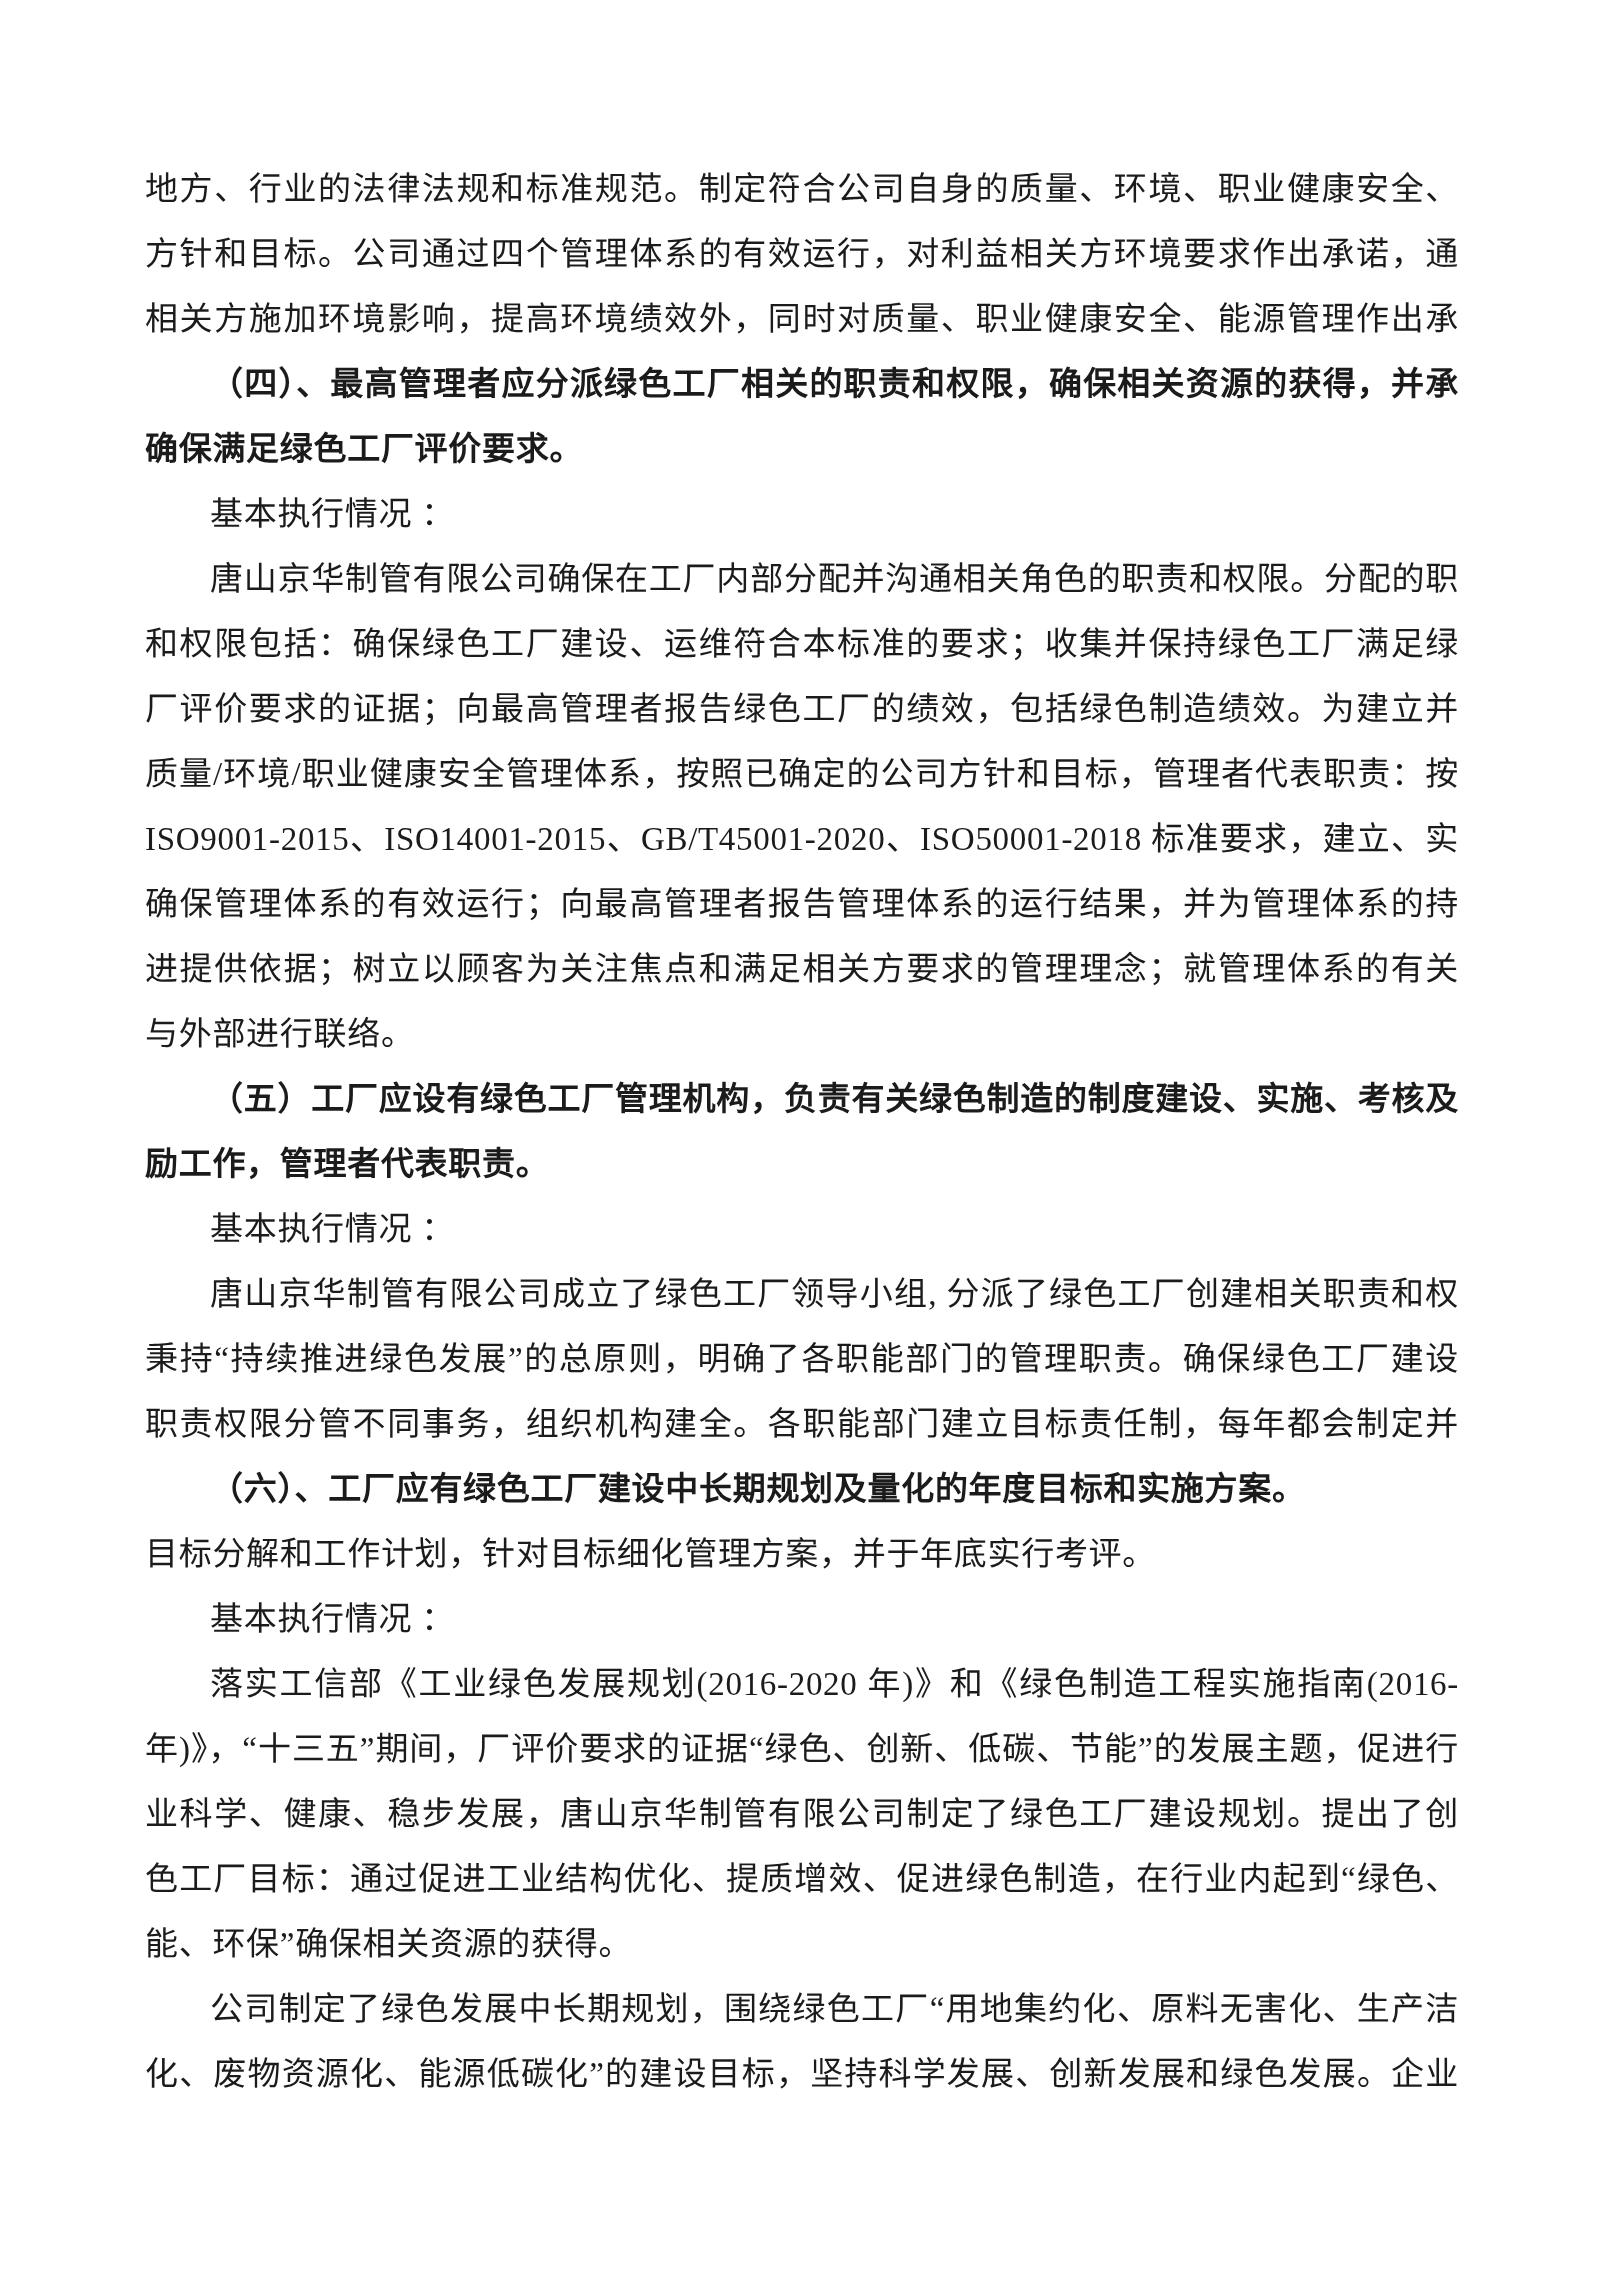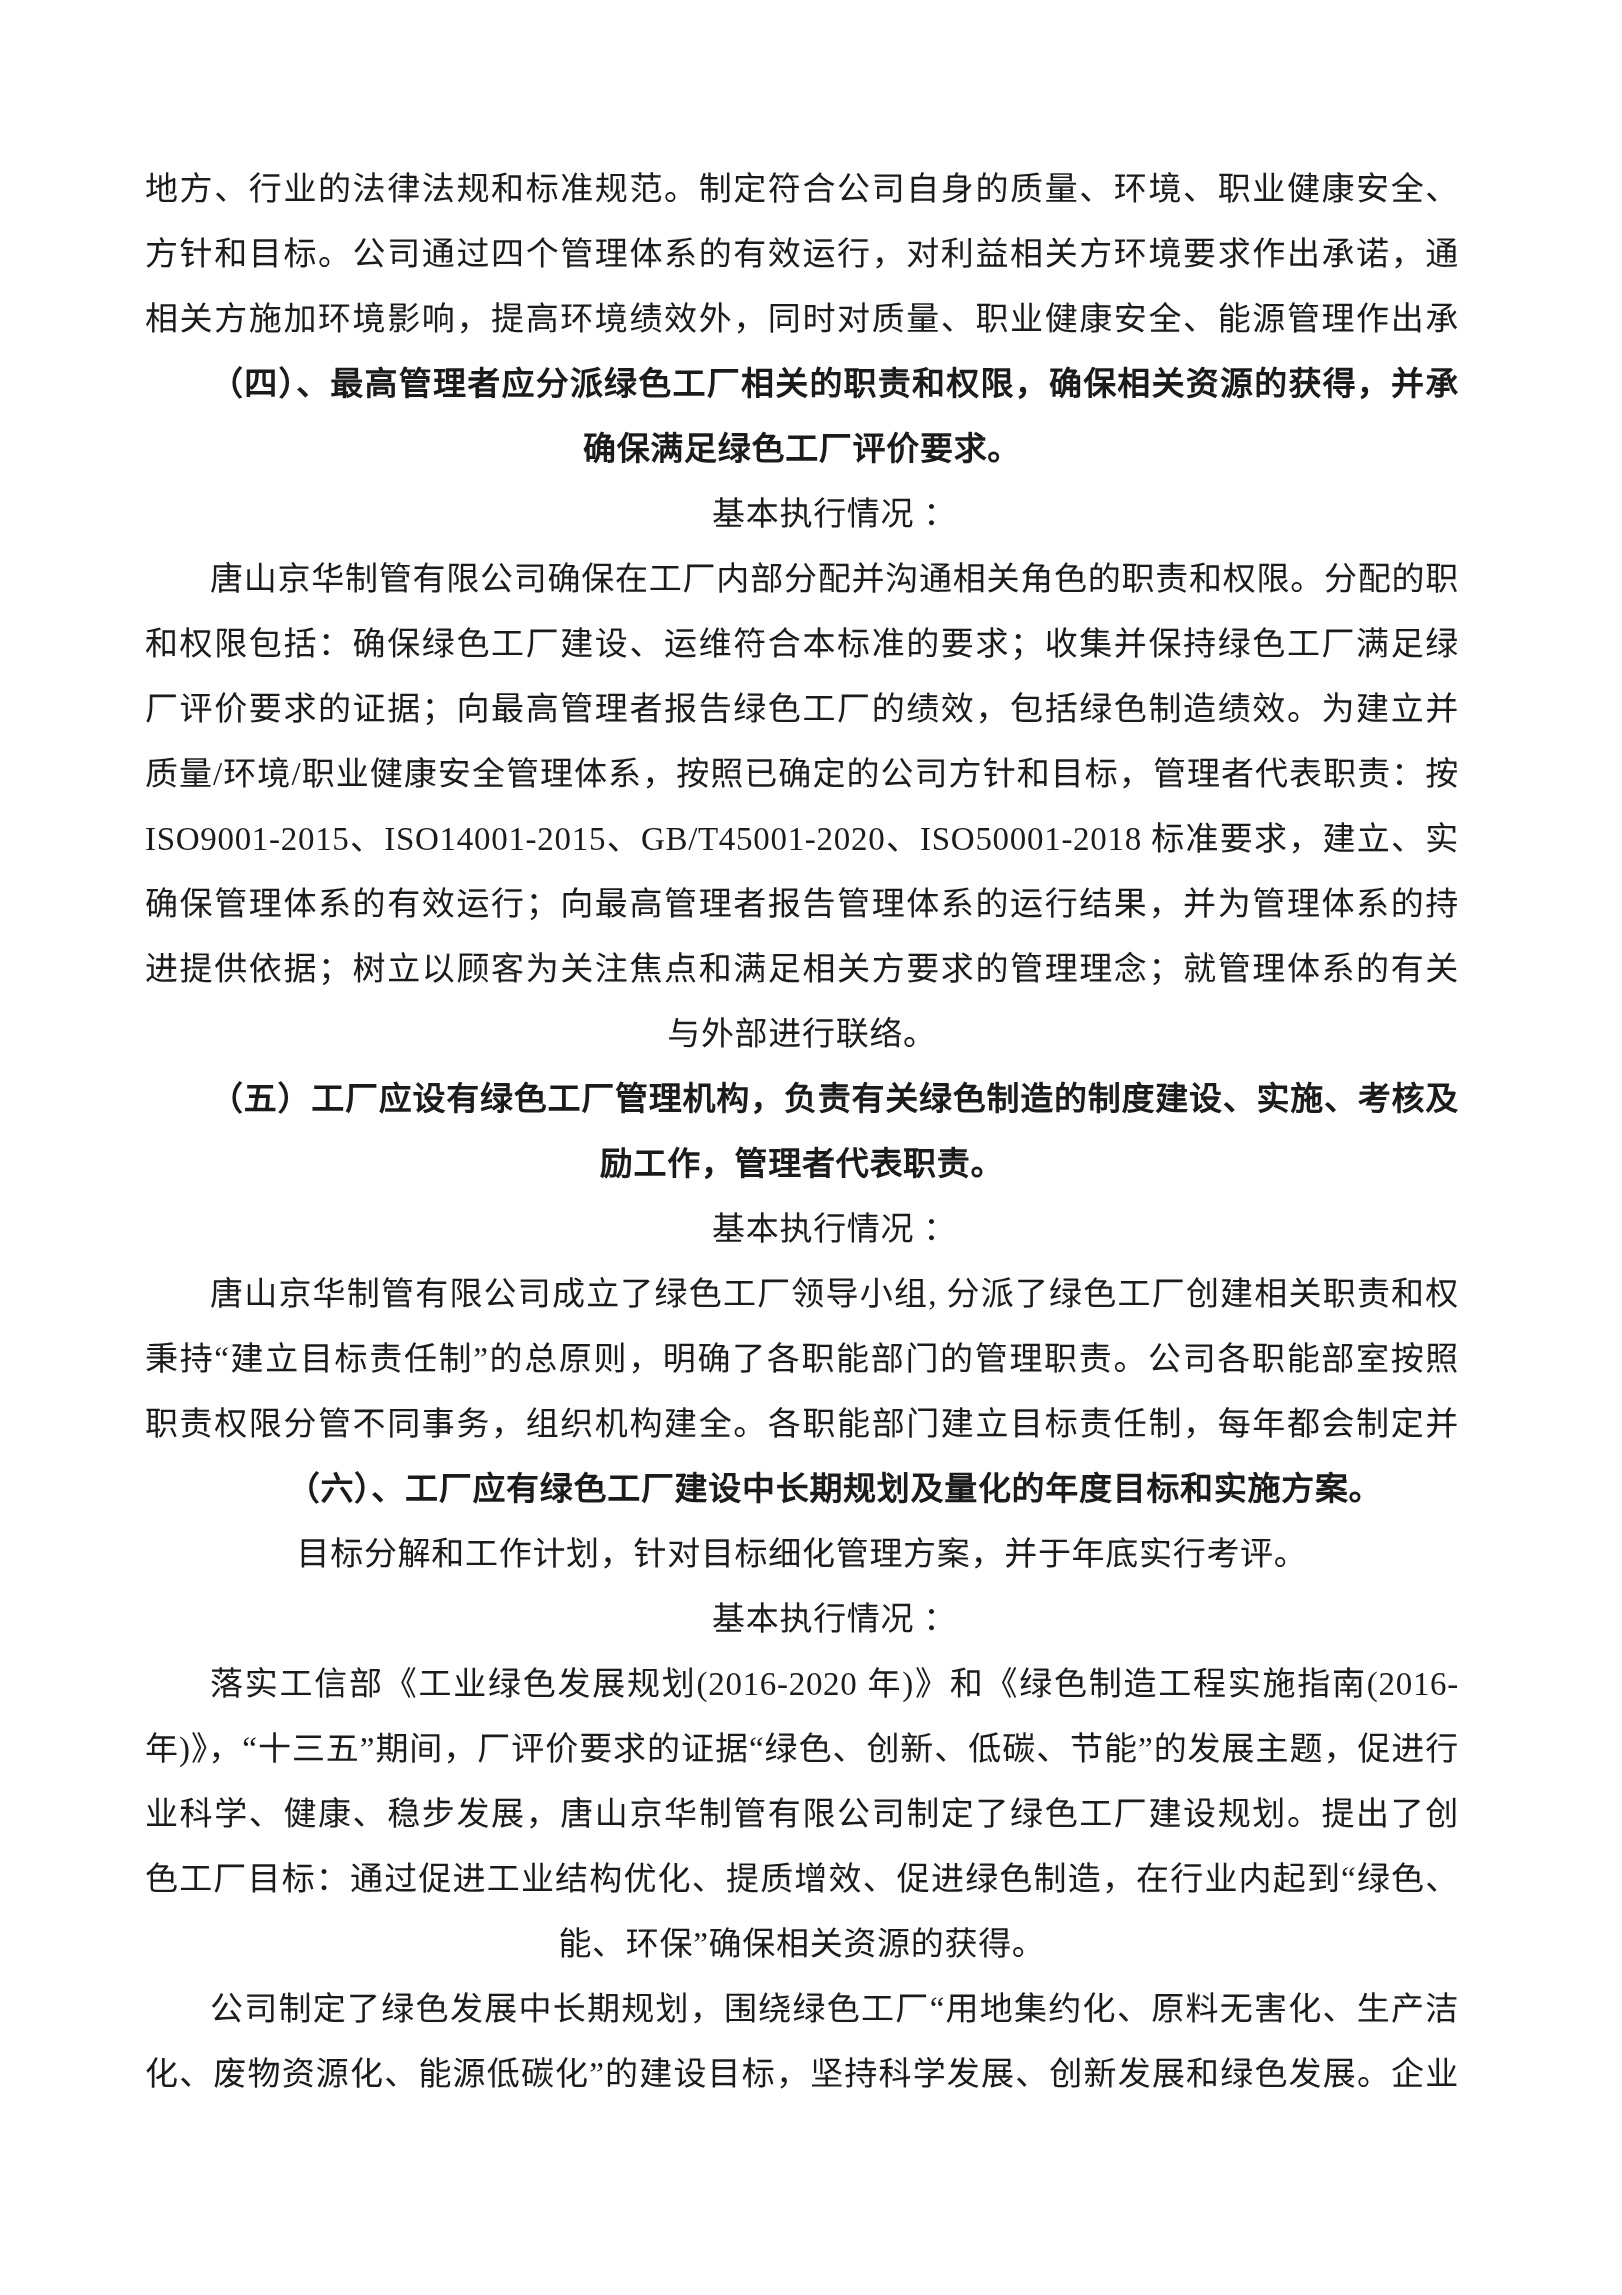--- a/index.html
+++ b/index.html
@@ -16,21 +16,21 @@
     position: absolute;
     left: 145px;
     top: 157px;
     width: 1314px;
   }
   .line {
     height: 65px;
     line-height: 65px;
     font-size: 33px;
     color: #1b1b1b;
-    text-align: center;
+    text-align: left;
     letter-spacing: 0.7px;
     overflow: hidden;
   }
   .line.full {
     text-align: justify;
     text-align-last: justify;
     text-justify: inter-character;
   }
   .line.indent { text-indent: 65px; }
   .line.bold { font-weight: 700; }
@@ -51,21 +51,21 @@
       <div class="line full">厂评价要求的证据；向最高管理者报告绿色工厂的绩效，包括绿色制造绩效。为建立并实施</div>
       <div class="line full">质量/环境/职业健康安全管理体系，按照已确定的公司方针和目标，管理者代表职责：按</div>
       <div class="line full">ISO9001-2015、ISO14001-2015、GB/T45001-2020、ISO50001-2018 标准要求，建立、实施和</div>
       <div class="line full">确保管理体系的有效运行；向最高管理者报告管理体系的运行结果，并为管理体系的持续改</div>
       <div class="line full">进提供依据；树立以顾客为关注焦点和满足相关方要求的管理理念；就管理体系的有关事宜</div>
       <div class="line">与外部进行联络。</div>
       <div class="line bold indent full">（五）工厂应设有绿色工厂管理机构，负责有关绿色制造的制度建设、实施、考核及奖</div>
       <div class="line bold">励工作，管理者代表职责。</div>
       <div class="line indent">基本执行情况 ：</div>
       <div class="line indent full">唐山京华制管有限公司成立了绿色工厂领导小组, 分派了绿色工厂创建相关职责和权限，</div>
-      <div class="line full">秉持“建立目标责任制”的总原则，明确了各职能部门的管理职责。公司各职能部室按照</div>
+      <div class="line full">秉持“持续推进绿色发展”的总原则，明确了各职能部门的管理职责。确保绿色工厂建设</div>
       <div class="line full">职责权限分管不同事务，组织机构建全。各职能部门建立目标责任制，每年都会制定并更新</div>
       <div class="line bold indent">（六）、工厂应有绿色工厂建设中长期规划及量化的年度目标和实施方案。</div>
       <div class="line">目标分解和工作计划，针对目标细化管理方案，并于年底实行考评。</div>
       <div class="line indent">基本执行情况 ：</div>
       <div class="line indent full">落实工信部《工业绿色发展规划(2016-2020 年)》和《绿色制造工程实施指南(2016-2020</div>
       <div class="line full">年)》，“十三五”期间，厂评价要求的证据“绿色、创新、低碳、节能”的发展主题，促进行</div>
       <div class="line full">业科学、健康、稳步发展，唐山京华制管有限公司制定了绿色工厂建设规划。提出了创建绿</div>
       <div class="line full">色工厂目标：通过促进工业结构优化、提质增效、促进绿色制造，在行业内起到“绿色、节</div>
       <div class="line">能、环保”确保相关资源的获得。</div>
       <div class="line indent full">公司制定了绿色发展中长期规划，围绕绿色工厂“用地集约化、原料无害化、生产洁净</div>

